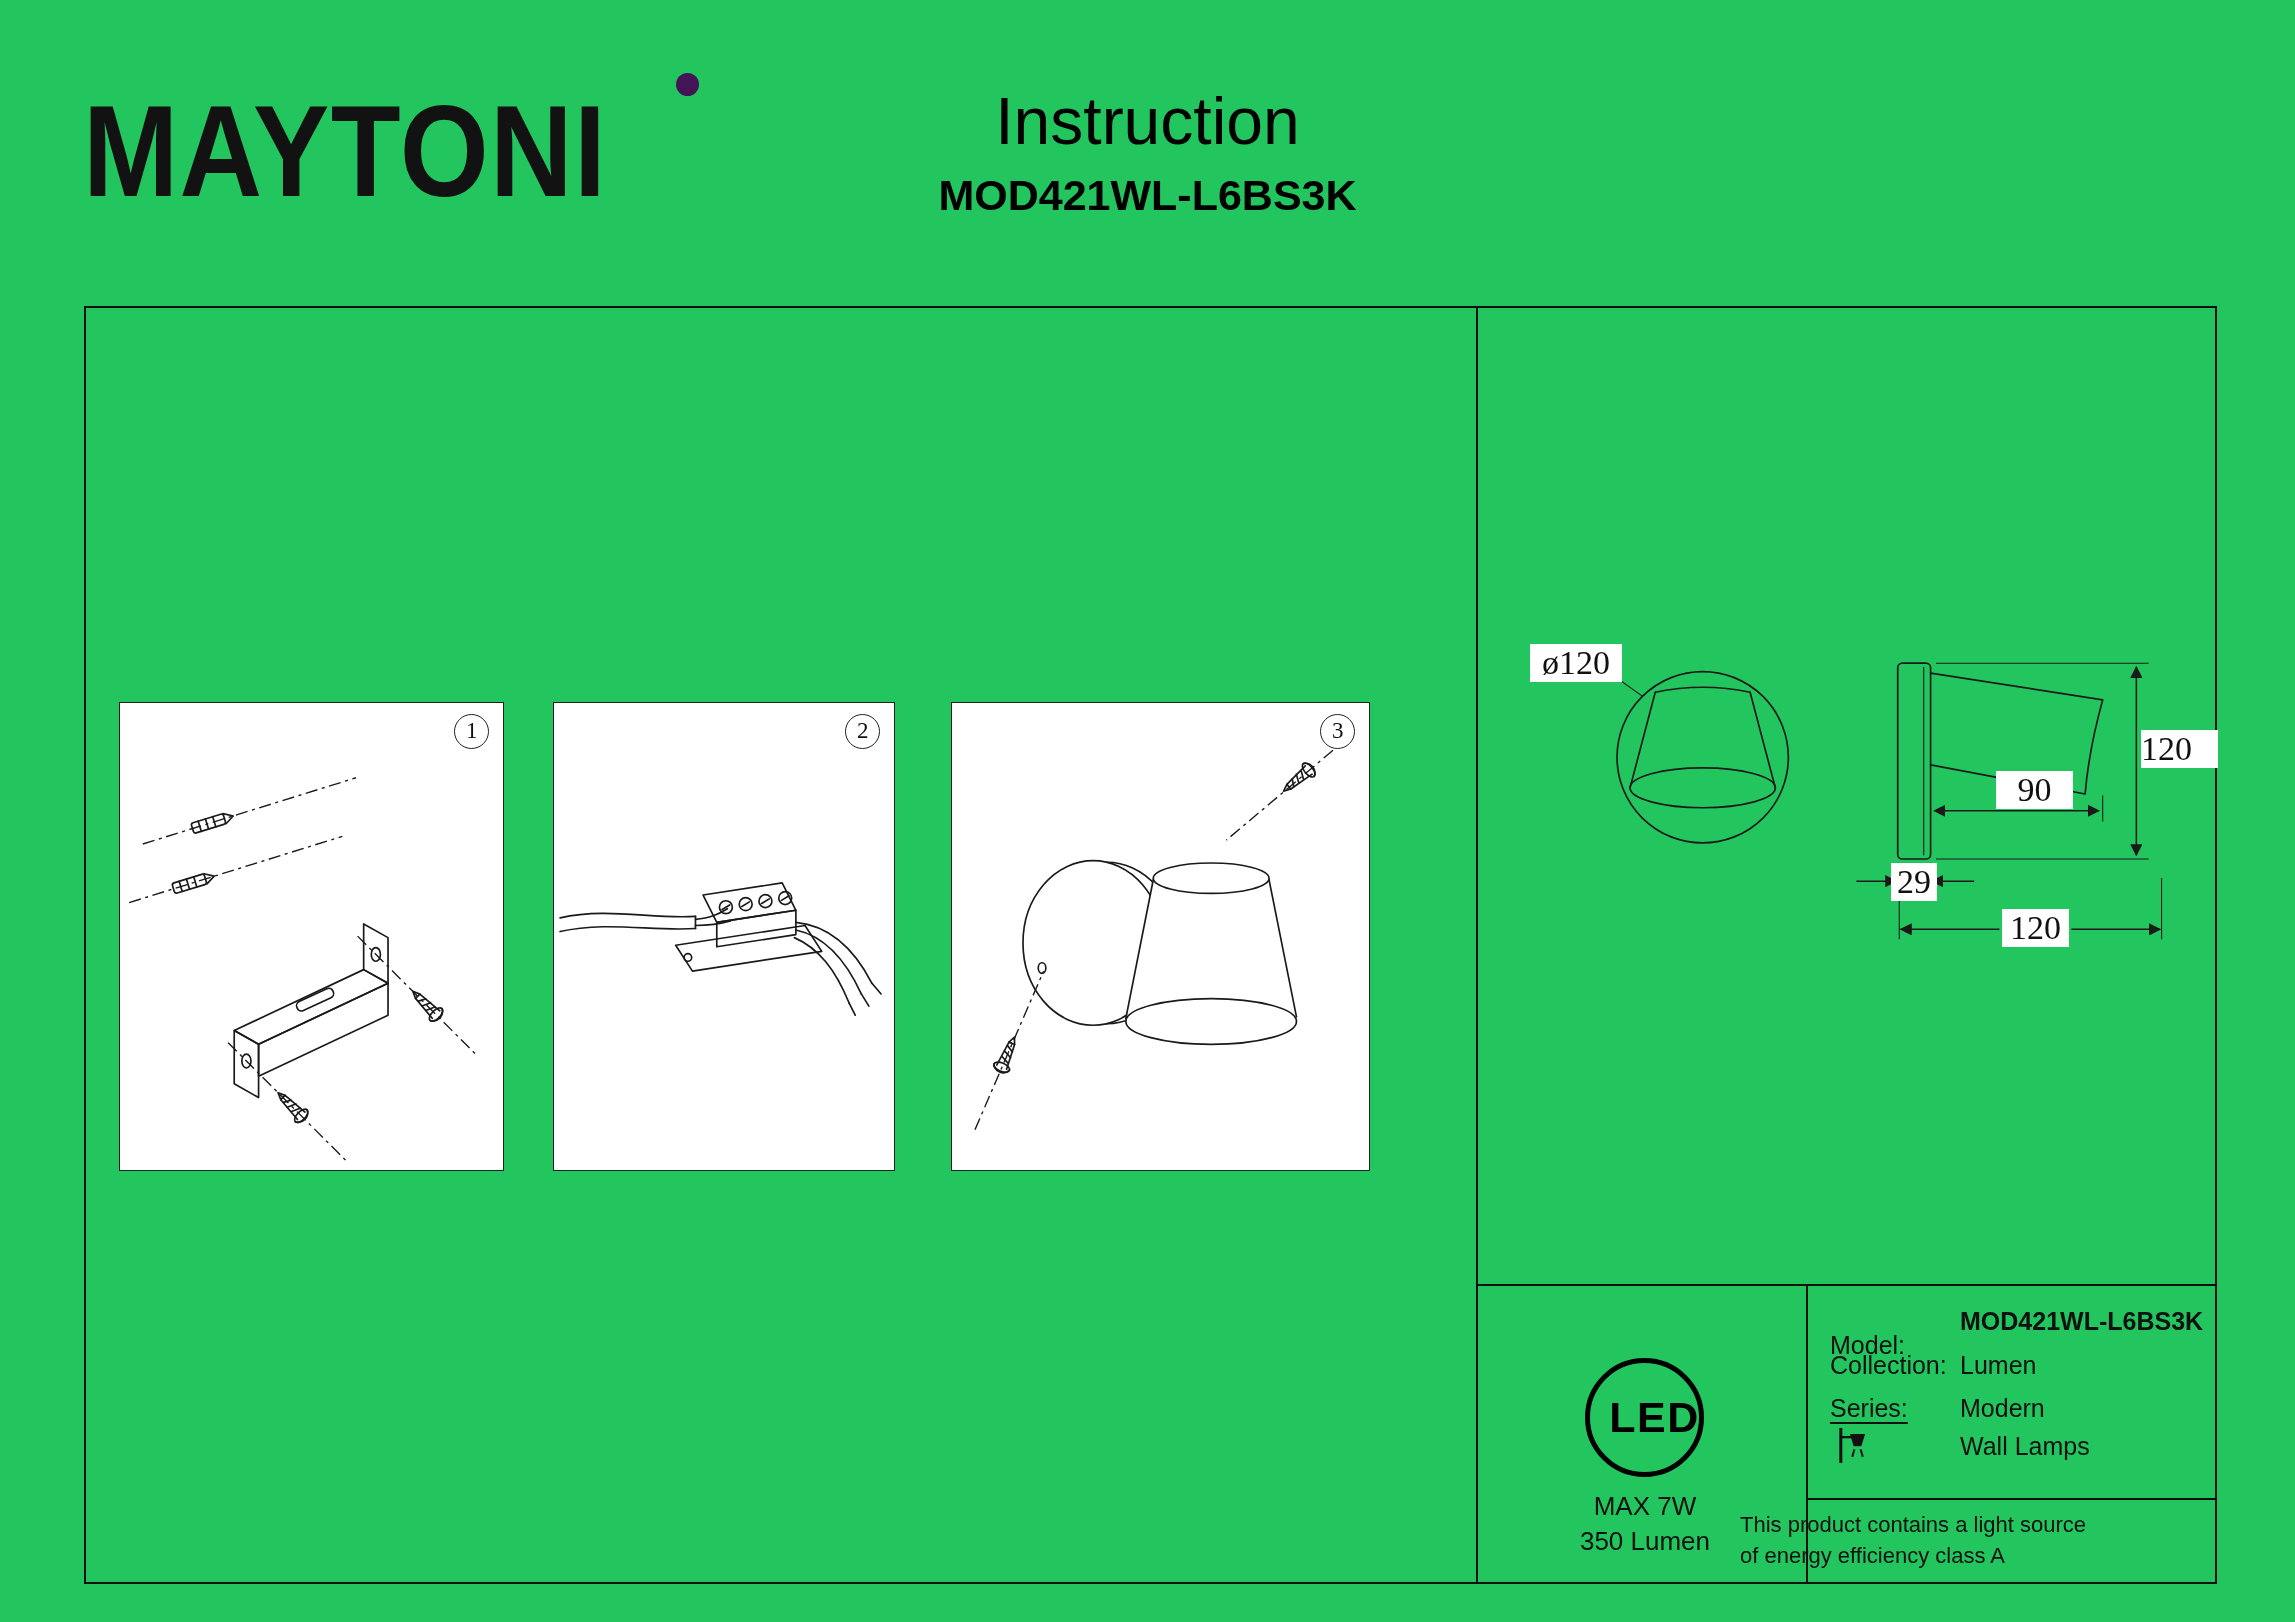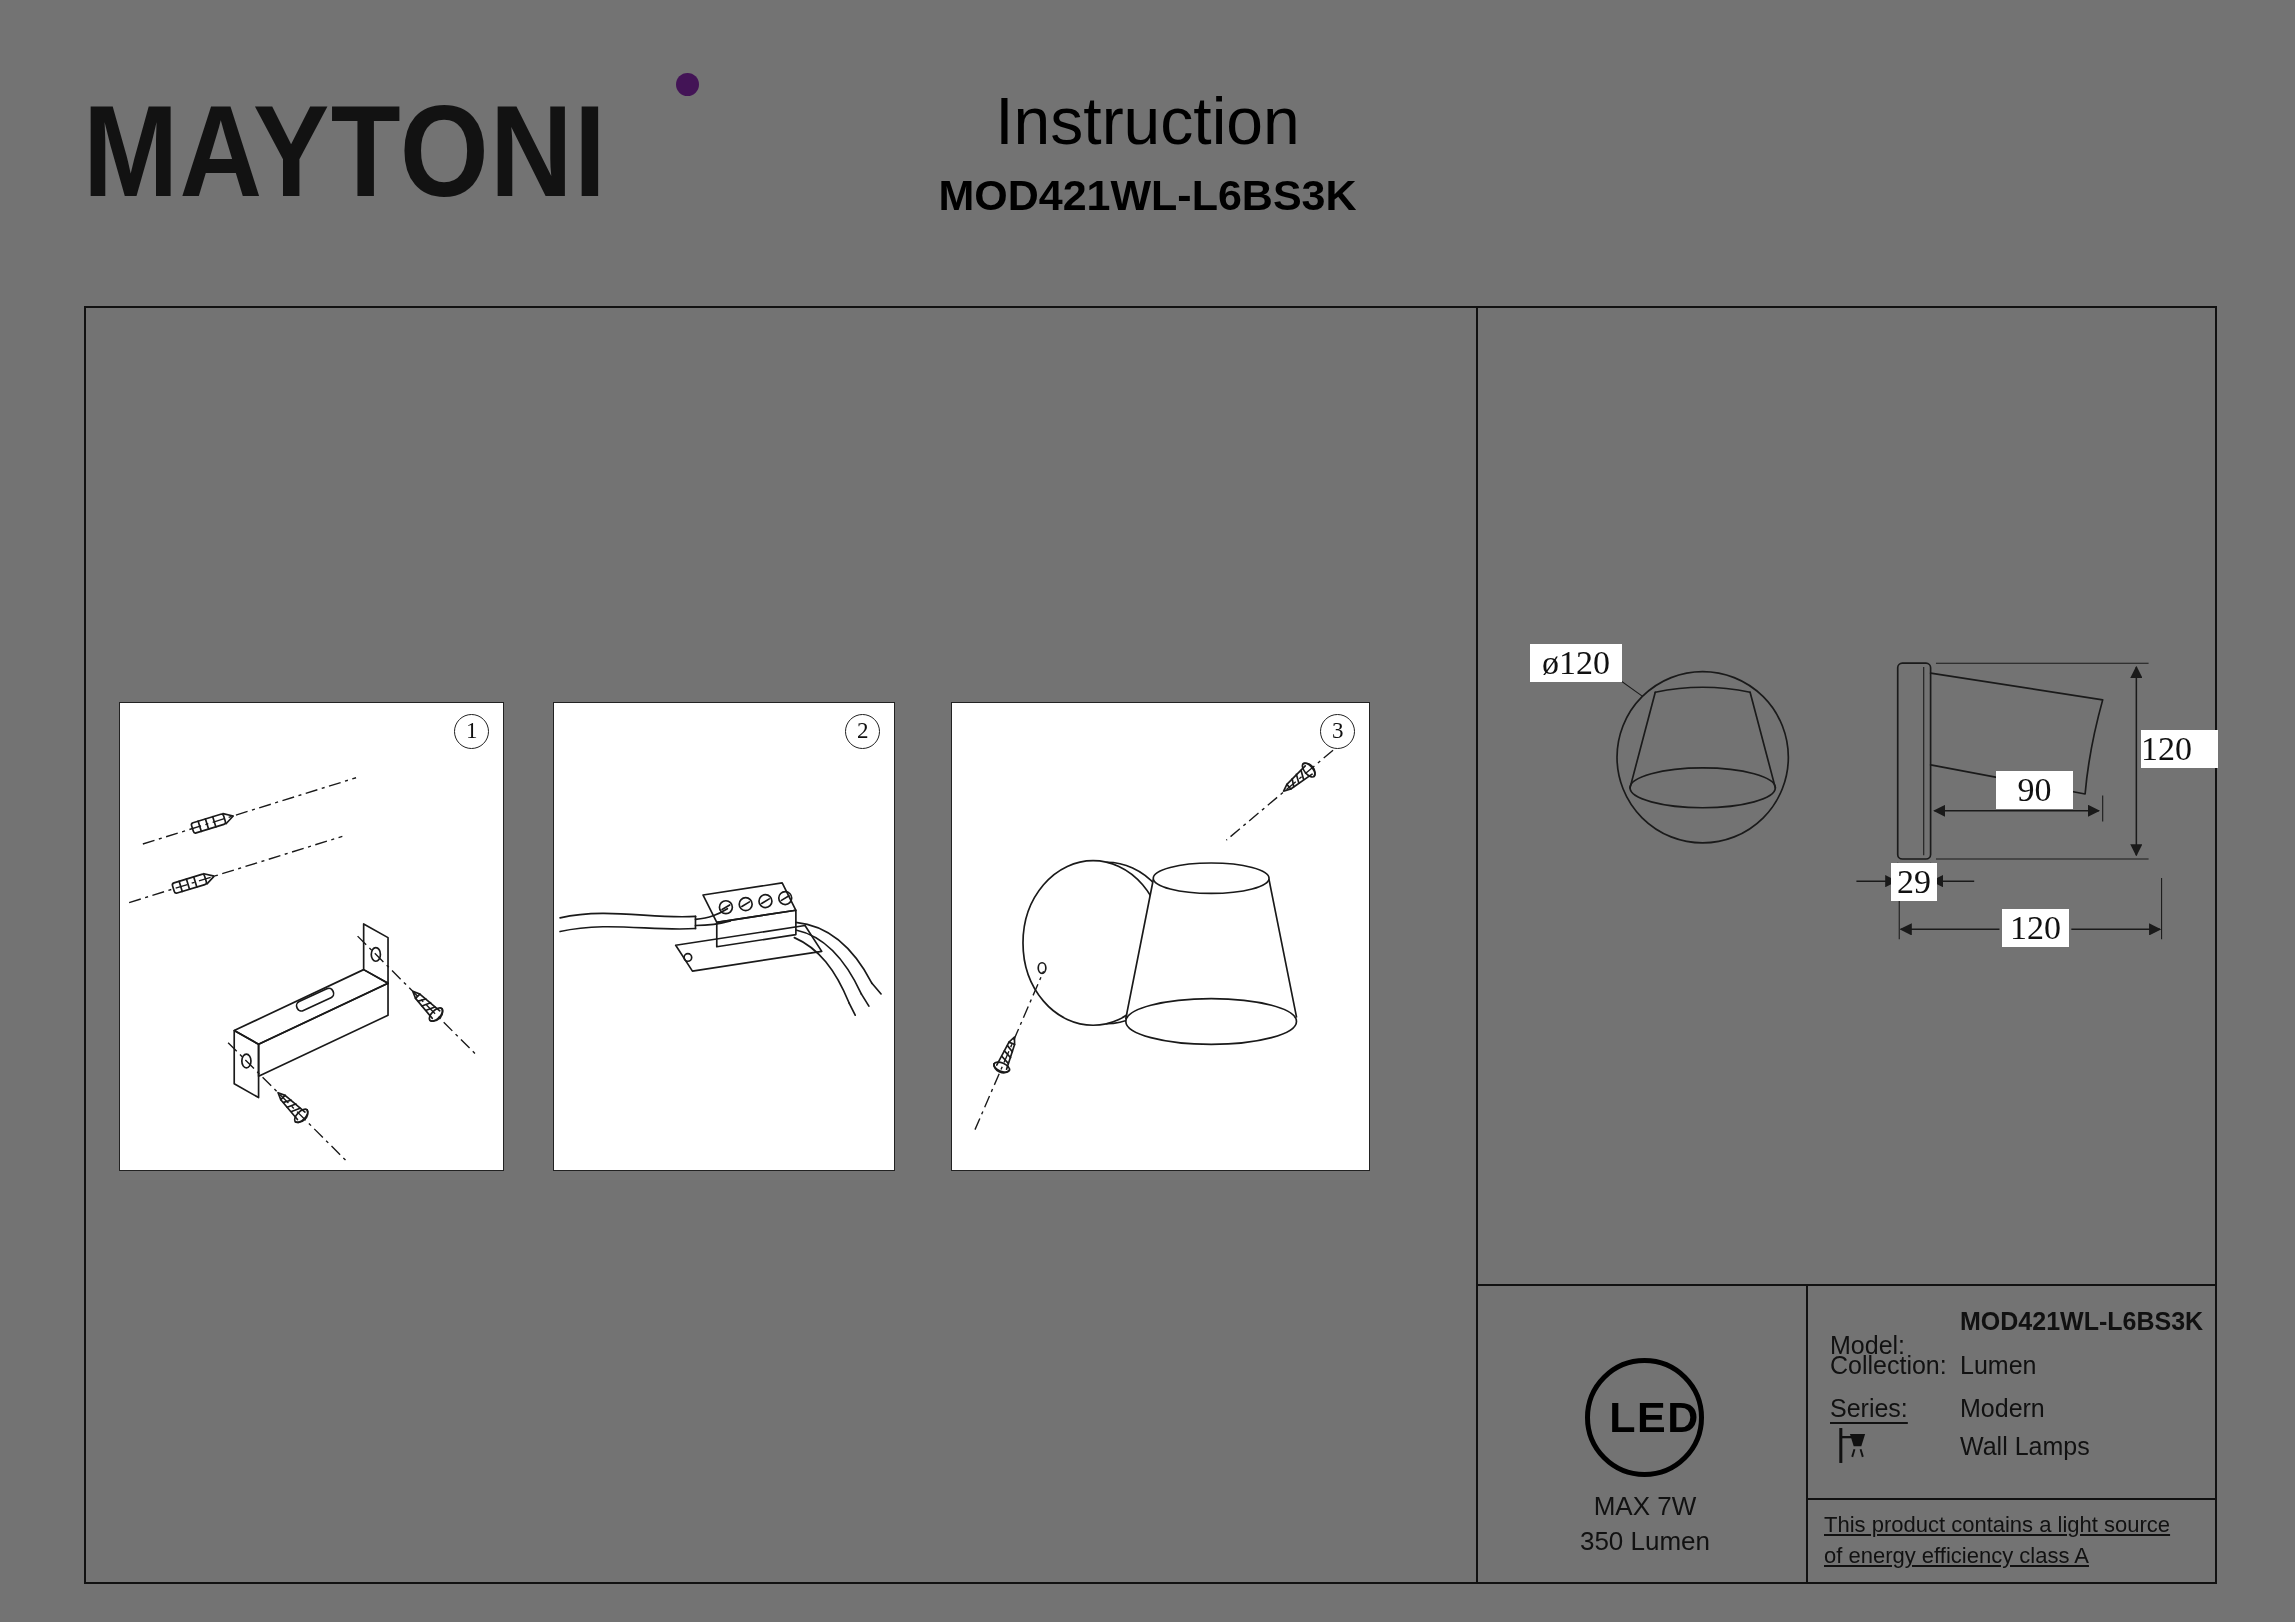--- a/index.html
+++ b/index.html
@@ -1,18 +1,18 @@
 <!DOCTYPE html>
 <html style="font-size:12.2px"><head>
 <meta charset="utf-8">
 <style>
   * { margin:0; padding:0; box-sizing:border-box; }
   html,body { background:#ffffff; }
   .page {
-    position:relative; width:2295px; height:1623px; background:#737373;
+    position:relative; width:2295px; height:1623px; background:#22c55e;
     font-family:"Liberation Sans", sans-serif; color:#111; overflow:hidden;
   }
   .abs { position:absolute; }
 
   
   .logo-text {
     font-size:130px; font-weight:800; letter-spacing:1.5px; line-height:1;
     transform:scaleX(.88); transform-origin:left top; color:#121212;
   }
   .logo-dot { width:23px; height:23px; border-radius:50%; background:#431456; }
@@ -272,16 +272,16 @@
   <svg class="abs" style="left:1833px; top:1425px;" width="46" height="41" viewBox="0 0 60 54">
     <line x1="10" y1="4" x2="10" y2="50" stroke="#111" stroke-width="4"></line>
     <line x1="10" y1="16" x2="26" y2="16" stroke="#111" stroke-width="3"></line>
     <polygon points="22,12 42,12 37,28 27,28" fill="#111"></polygon>
     <line x1="28" y1="32" x2="25" y2="42" stroke="#111" stroke-width="2.5"></line>
     <line x1="36" y1="32" x2="39" y2="42" stroke="#111" stroke-width="2.5"></line>
   </svg>
   <div class="abs spec-value" style="left:1960px; top:1432px;">Wall Lamps</div>
 
   <div class="abs divider" style="left:1808px; top:1498px; width:409px; height:1.5px;"></div>
-  <div class="abs note" style="left:1824px; top:1510px; width:366px;text-decoration:underline;">This product contains a light source of energy efficiency class A</div>
+  <div class="abs note" style="left:1740px; top:1510px; width:366px;">This product contains a light source of energy efficiency class A</div>
 
 </div>
 
 
 </body></html>

